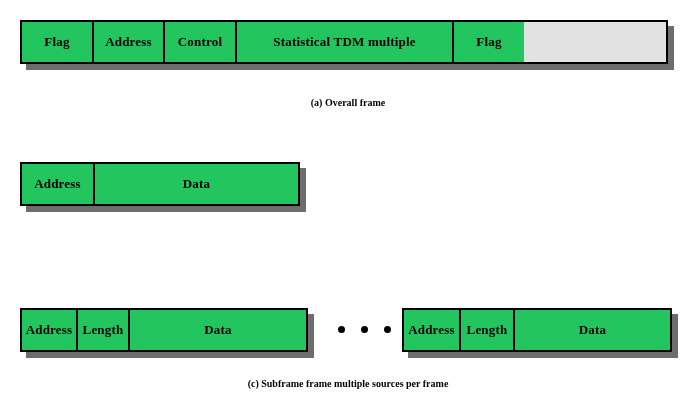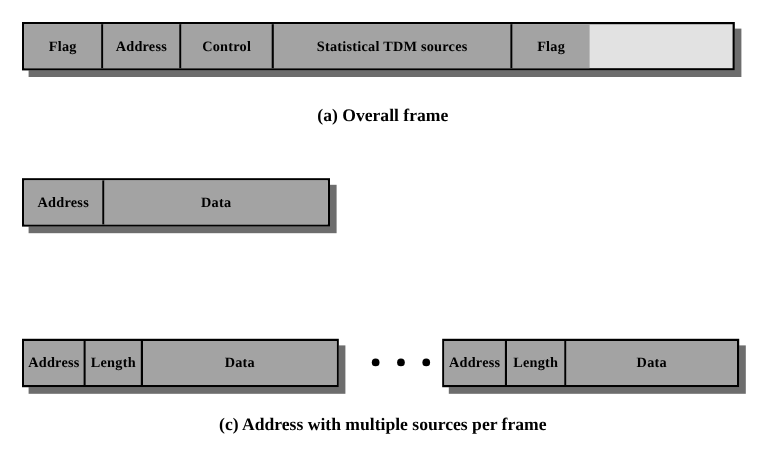--- a/index.html
+++ b/index.html
@@ -29,41 +29,41 @@
     background: #e2e2e2;
     border: 2px solid #000000;
     box-shadow: 6px 6px 0 0 #6d6d6d;
   }
 
   .cell {
     box-sizing: border-box;
     display: flex;
     align-items: center;
     justify-content: center;
-    background: #a3a3a3;
+    background: #22c55e;
     border-right: 2px solid #000000;
     font-weight: bold;
     font-size: 13px;
     color: #000000;
     letter-spacing: 0.2px;
     white-space: nowrap;
     overflow: hidden;
   }
   .cell:last-child {
     border-right: none;
   }
 
   
   .caption {
     position: absolute;
     width: 100%;
     left: 0;
     text-align: center;
     font-weight: bold;
-    font-size: 16px;
+    font-size: 10px;
     color: #000000;
     white-space: nowrap;
   }
 
   
   .dots {
     position: absolute;
     display: flex;
     align-items: center;
     gap: 16px;
@@ -88,22 +88,22 @@
   #dots-c { left: 338px; top: 326px; }
 </style>
 </head>
 <body>
 
 <div class="stage">
 
   <div class="frame" id="frame-a">
     <div class="cell" style="width:72px">Flag</div>
     <div class="cell" style="width:71px">Address</div>
-    <div class="cell" style="width:84px">Control</div>
-    <div class="cell" style="width:217px">Statistical TDM sources</div>
+    <div class="cell" style="width:72px">Control</div>
+    <div class="cell" style="width:217px">Statistical TDM multiple</div>
     <div class="cell" style="width:70px">Flag</div>
   </div>
 
   <div class="caption" id="caption-a">(a) Overall frame</div>
 
   <div class="frame" id="frame-b">
     <div class="cell" style="width:73px">Address</div>
     <div class="cell" style="width:203px">Data</div>
   </div>
 
@@ -119,15 +119,15 @@
     <span class="dot"></span>
     <span class="dot"></span>
   </div>
 
   <div class="frame" id="frame-c-right">
     <div class="cell" style="width:57px">Address</div>
     <div class="cell" style="width:54px">Length</div>
     <div class="cell" style="width:155px">Data</div>
   </div>
 
-  <div class="caption" id="caption-c">(c) Address with multiple sources per frame</div>
+  <div class="caption" id="caption-c">(c) Subframe frame multiple sources per frame</div>
 
 </div>
 
 </body></html>

